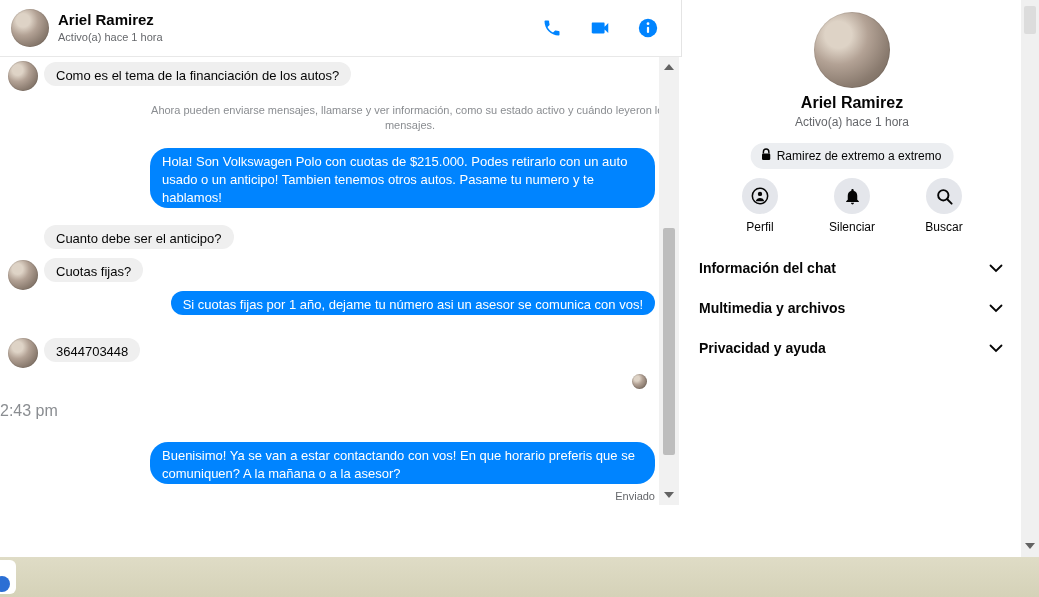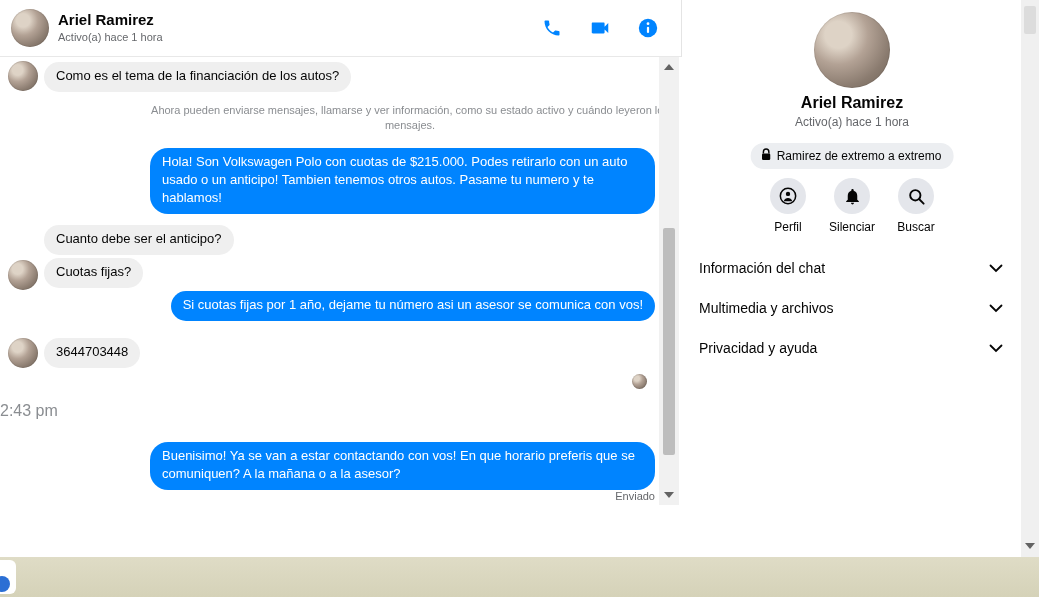--- a/index.html
+++ b/index.html
@@ -14,21 +14,21 @@
   .chat-header { position:absolute; left:0; top:0; width:100%; height:57px; border-bottom:1px solid #e8e8e8; background:#fff; z-index:5; }
   .chat-header .av38 { position:absolute; left:11px; top:9px; width:38px; height:38px; border-radius:50%; }
   .avatar-img { background: radial-gradient(circle at 32% 30%, #ded3c6 0 18%, #b3a295 40%, #8a7b6f 70%, #6e6257 100%); box-shadow: inset 0 0 0 1px rgba(0,0,0,.08); }
   .hdr-name { position:absolute; left:58px; top:11px; font-size:15px; font-weight:bold; color:#050505; }
   .hdr-status { position:absolute; left:58px; top:31px; font-size:11px; color:#65676b; }
   .hdr-icons { position:absolute; right:22px; top:17px; display:flex; gap:26px; align-items:center; }
   .hicon { width:22px; height:22px; display:flex; align-items:center; justify-content:center; cursor:pointer; }
 
   .chat-scroll { position:absolute; left:0; top:57px; width:682px; height:448px; background:#fff; }
 
-  .bubble { display:inline-block; padding:5px 12px 7px; border-radius:18px; font-size:13px; line-height:18px; background:#efefef; color:#050505; text-align:left; }
+  .bubble { display:inline-block; padding:5px 12px 1px; border-radius:18px; font-size:13px; line-height:18px; background:#efefef; color:#050505; text-align:left; }
   .bubble.out { background:#0084ff; color:#fff; }
   .row-in  { position:absolute; left:44px; }
   .row-out { position:absolute; right:27px; text-align:right; }
   .w-lg { width:505px; }
   .av30 { position:absolute; left:8px; width:30px; height:30px; border-radius:50%; }
   .sysnote { position:absolute; left:150px; top:46px; width:520px; text-align:center; font-size:11px; line-height:15px; color:#8a8d91; }
   .timestamp { position:absolute; left:0; top:345px; width:660px; text-align:left; font-size:16px; color:#8a8d91; }
   .seen-av { position:absolute; left:632px; top:317px; width:15px; height:15px; border-radius:50%; }
   .sent-status { position:absolute; right:27px; top:433px; font-size:11px; color:#65676b; }
 
@@ -41,26 +41,26 @@
 
   
   .composer { position:absolute; left:0; top:505px; width:682px; height:52px; background:#fff; }
 
   
   .sidebar { position:absolute; left:683px; top:0; width:338px; height:557px; background:#fff; }
   .sb-avatar { position:absolute; left:50%; top:12px; transform:translateX(-50%); width:76px; height:76px; border-radius:50%; }
   .sb-name { position:absolute; left:0; top:94px; width:100%; text-align:center; font-size:16px; font-weight:bold; color:#050505; }
   .sb-status { position:absolute; left:0; top:115px; width:100%; text-align:center; font-size:12px; color:#65676b; }
   .enc-badge { position:absolute; left:50%; top:143px; transform:translateX(-50%); background:#eceef1; border-radius:14px; padding:5px 12px 5px 10px; font-size:12px; color:#050505; display:flex; align-items:center; gap:5px; white-space:nowrap; cursor:pointer; }
-  .sb-actions { position:absolute; left:0; top:178px; width:100%; display:flex; justify-content:center; }
+  .sb-actions { position:absolute; left:0; top:178px; width:100%; display:flex; justify-content:center; gap:28px; }
   .sb-action { display:flex; flex-direction:column; align-items:center; gap:6px; cursor:pointer; width:64px; }
   .sb-action .circ { width:36px; height:36px; border-radius:50%; background:#e4e6eb; display:flex; align-items:center; justify-content:center; }
   .sb-action .lbl { font-size:12px; color:#050505; }
   .sb-sections { position:absolute; left:0; top:248px; width:100%; }
-  .sb-section { position:relative; height:40px; display:flex; align-items:center; padding:0 4px 0 16px; font-size:14px; font-weight:400; color:#050505; cursor:pointer; }
+  .sb-section { position:relative; height:40px; display:flex; align-items:center; padding:0 4px 0 16px; font-size:14px; font-weight:700; color:#050505; cursor:pointer; }
   .sb-section .chev { position:absolute; right:18px; top:50%; transform:translateY(-50%); }
 
   
   .page-sb { position:absolute; left:1021px; top:0; width:18px; height:557px; background:#f0f0f0; }
   .page-sb .sb-down { bottom:8px; }
   .page-sb .thumb { position:absolute; left:3px; top:6px; width:12px; height:28px; background:#dcdcdc; border-radius:2px; }
 
   
   .taskbar { position:absolute; left:0; top:557px; width:1039px; height:40px; background:linear-gradient(#dfdcc6,#d5d2b8); }
   .tb-left-tile { position:absolute; left:0; top:3px; width:16px; height:34px; background:#fff; border-radius:0 6px 6px 0; overflow:hidden; }

